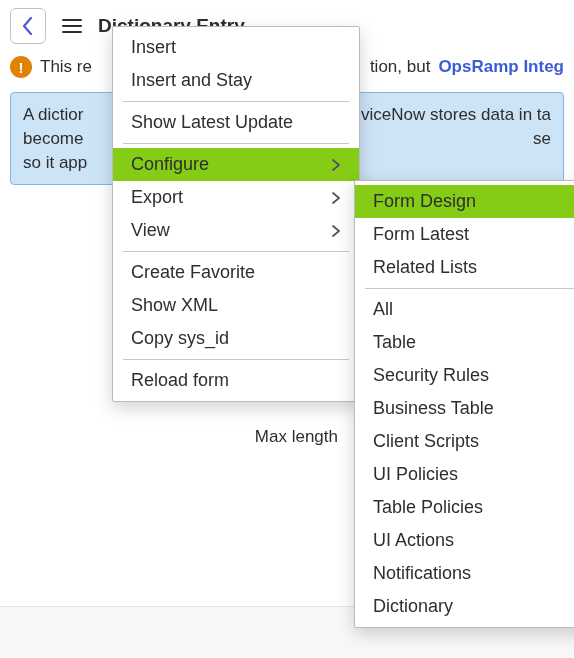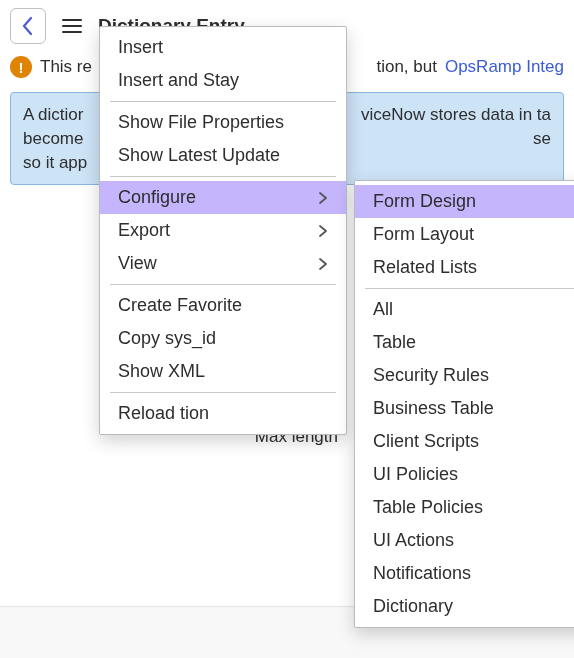--- a/index.html
+++ b/index.html
@@ -70,21 +70,21 @@
       color: #fff;
       display: flex;
       align-items: center;
       justify-content: center;
       font-weight: 700;
       font-size: 15px;
       flex: none;
     }
     .link {
       color: #3b5cd6;
-      font-weight: 400;
+      font-weight: 700;
     }
 
     
     .info-box {
       margin: 0 10px 18px 10px;
       background: #cde3f6;
       border: 1px solid #89b6de;
       border-radius: 4px;
       padding: 10px 12px;
       font-size: 17px;
@@ -132,32 +132,32 @@
       display: flex;
       align-items: center;
       justify-content: space-between;
       padding: 6px 18px 6px 18px;
       font-size: 18px;
       color: #2e2e2e;
       cursor: pointer;
       white-space: nowrap;
     }
     .menu-item.highlight {
-      background: #c4b5fd;
+      background: #84cc16;
     }
     .menu-sep {
       height: 1px;
       background: #c7c7c7;
       margin: 4px 10px;
     }
     .chevron {
       margin-left: 18px;
     }
 
-    #menu-main { top: 26px; left: 99px; width: 248px; }
+    #menu-main { top: 26px; left: 112px; width: 248px; }
     #menu-sub  { top: 180px; left: 354px; width: 204px; }
 
     
     .bottom-bar {
       position: absolute;
       left: 0; right: 0; bottom: 0;
       height: 52px;
       background: #f8f8f8;
       border-top: 1px solid #e4e4e4;
     }
@@ -236,23 +236,20 @@
 
 <div class="menu" id="menu-main">
     <div class="menu-item">
       <span>Insert</span>
     </div>
     <div class="menu-item">
       <span>Insert and Stay</span>
     </div>
     <div class="menu-sep"></div>
     <div class="menu-item">
-      <span>Show File Properties</span>
-    </div>
-    <div class="menu-item">
       <span>Show Latest Update</span>
     </div>
     <div class="menu-sep"></div>
     <div class="menu-item highlight">
       <span>Configure</span>
       <svg width="10" height="14" viewBox="0 0 10 14" class="chevron">
         <polyline points="2,2 8,7 2,12" fill="none" stroke="#555" stroke-width="1.8" stroke-linecap="round" stroke-linejoin="round"></polyline>
       </svg>
     </div>
     <div class="menu-item">
@@ -265,37 +262,37 @@
       <span>View</span>
       <svg width="10" height="14" viewBox="0 0 10 14" class="chevron">
         <polyline points="2,2 8,7 2,12" fill="none" stroke="#555" stroke-width="1.8" stroke-linecap="round" stroke-linejoin="round"></polyline>
       </svg>
     </div>
     <div class="menu-sep"></div>
     <div class="menu-item">
       <span>Create Favorite</span>
     </div>
     <div class="menu-item">
+      <span>Show XML</span>
+    </div>
+    <div class="menu-item">
       <span>Copy sys_id</span>
     </div>
-    <div class="menu-item">
-      <span>Show XML</span>
-    </div>
-    <div class="menu-sep"></div>
-    <div class="menu-item">
-      <span>Reload tion</span>
+    <div class="menu-sep"></div>
+    <div class="menu-item">
+      <span>Reload form</span>
     </div>
   </div>
 
 <div class="menu" id="menu-sub">
     <div class="menu-item highlight">
       <span>Form Design</span>
     </div>
     <div class="menu-item">
-      <span>Form Layout</span>
+      <span>Form Latest</span>
     </div>
     <div class="menu-item">
       <span>Related Lists</span>
     </div>
     <div class="menu-sep"></div>
     <div class="menu-item">
       <span>All</span>
     </div>
     <div class="menu-item">
       <span>Table</span>

